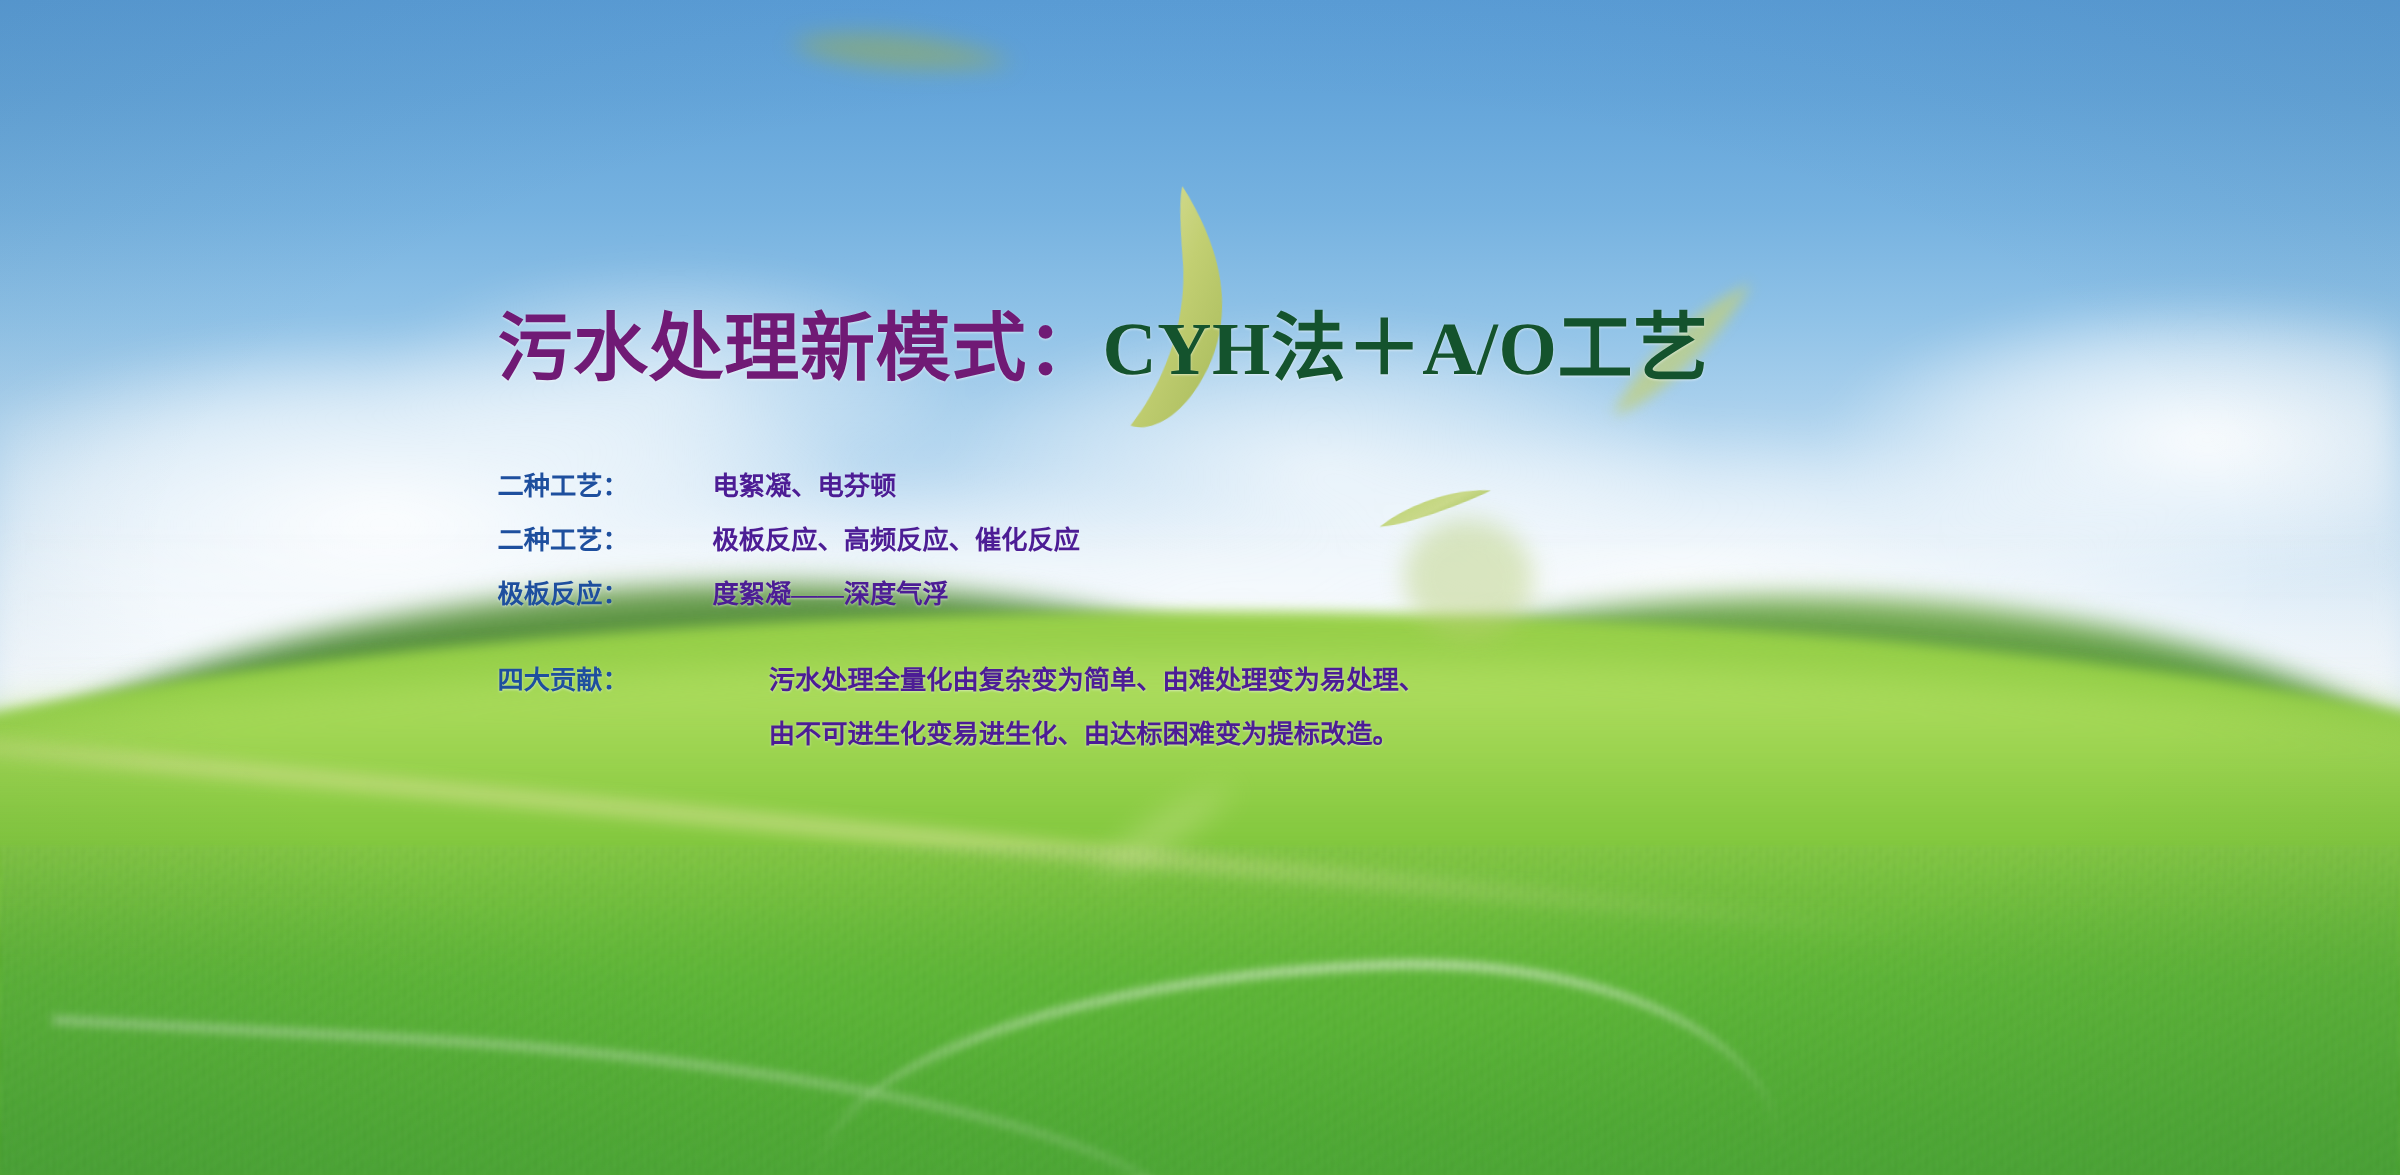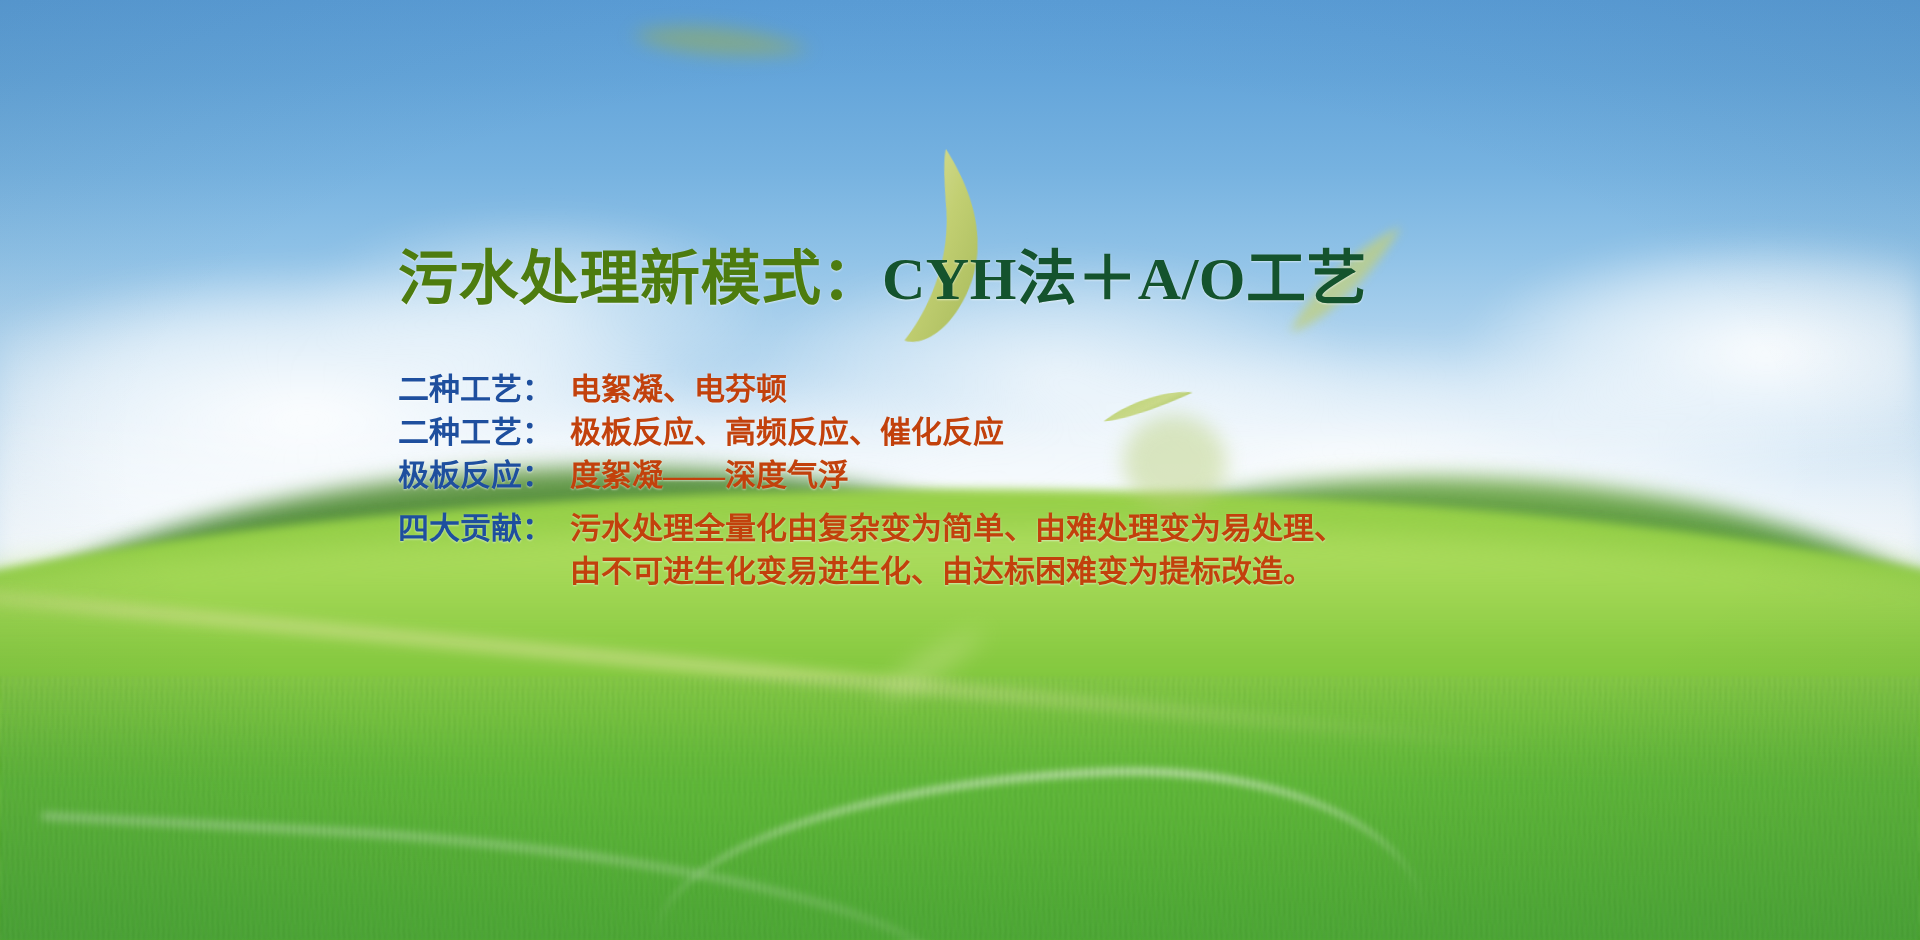--- a/index.html
+++ b/index.html
@@ -228,48 +228,48 @@
     left: 398px;
     top: 249px;
     font-size: 60px;
     line-height: 1;
     font-weight: 700;
     white-space: nowrap;
     letter-spacing: 0.5px;
     font-family: "Liberation Serif", "DejaVu Serif", serif;
     text-shadow: 0 1px 2px rgba(255,255,255,0.55);
   }
-  .title .t-blue { color: #4d7c0f; }
+  .title .t-blue { color: #701a75; }
   .title .t-black { color: #14532d; }
 
   .body-block {
     position: absolute;
     left: 398px;
     top: 368px;
     width: 1120px;
   }
   .body-row {
     display: flex;
     align-items: flex-start;
-    font-size: 31px;
+    font-size: 21px;
     line-height: 43px;
     font-weight: 700;
     font-family: "Liberation Serif", "DejaVu Serif", serif;
     text-shadow: 0 1px 2px rgba(255,255,255,0.5);
   }
-  .row-gap { margin-top: 10px; }
+  .row-gap { margin-top: 26px; gap: 45px; }
   .row-label {
     flex: 0 0 auto;
     width: 172px;
     color: #1e4f9e;
     white-space: nowrap;
   }
   .row-text {
     flex: 1 1 auto;
-    color: #c2410c;
+    color: #4c1d95;
   }
   .row-text .ln { display: block; }
 </style>
 </head>
 <body>
 
 <div id="slide">
 
   <div class="sky"></div>
   <div class="clouds"></div>

